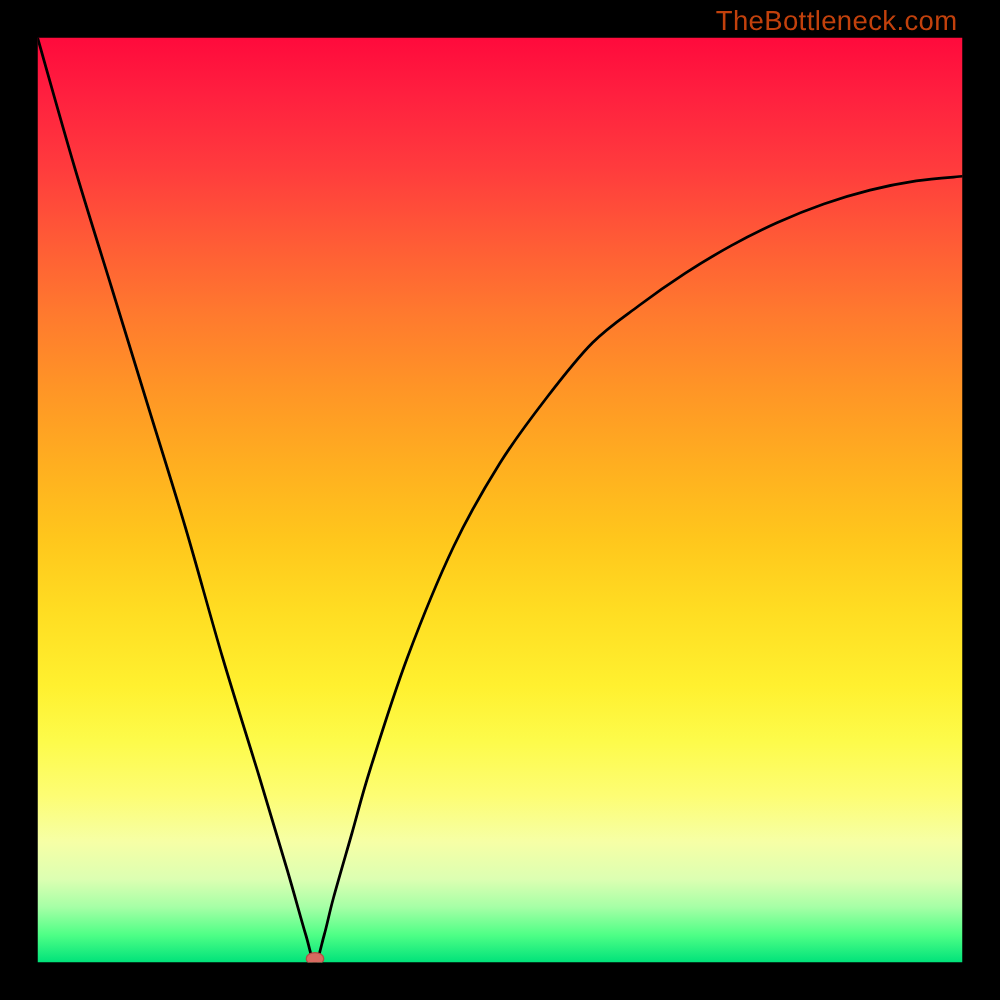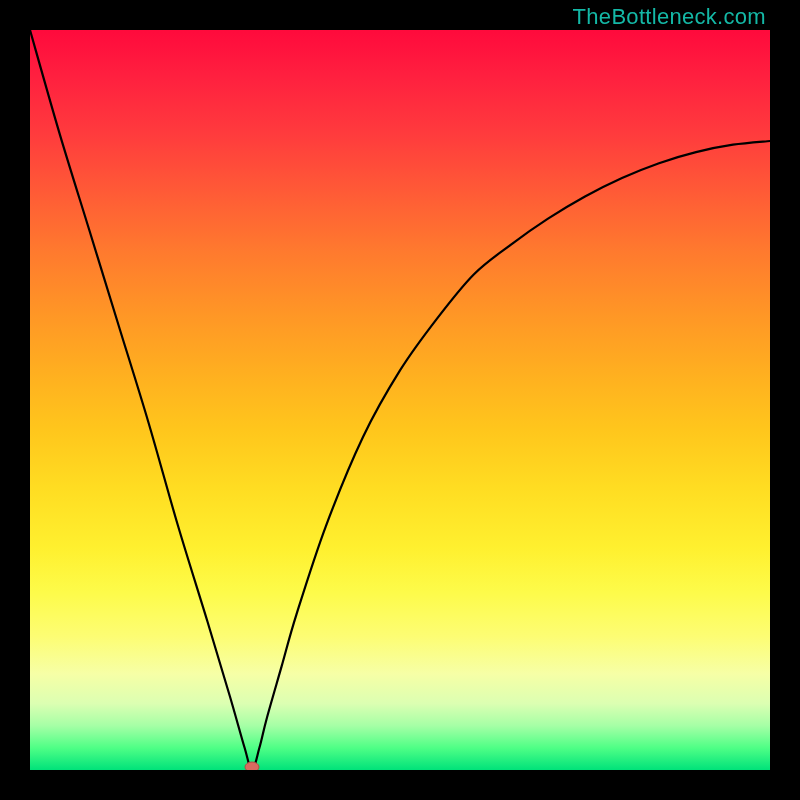--- a/index.html
+++ b/index.html
@@ -44,21 +44,21 @@
       #dcffb2 91%,
       #a6ffa6 94%,
       #4fff86 97%,
       #00e27a 100%
     );
   }
   .watermark {
     position: absolute;
     top: 4px;
     right: 34px;
-    color: #14b8a6;
+    color: #c2410c;
     font-size: 22px;
     font-weight: 400;
     letter-spacing: 0.3px;
     user-select: none;
   }
   svg.curve {
     position: absolute;
     left: 0; top: 0;
     width: 740px;
     height: 740px;

